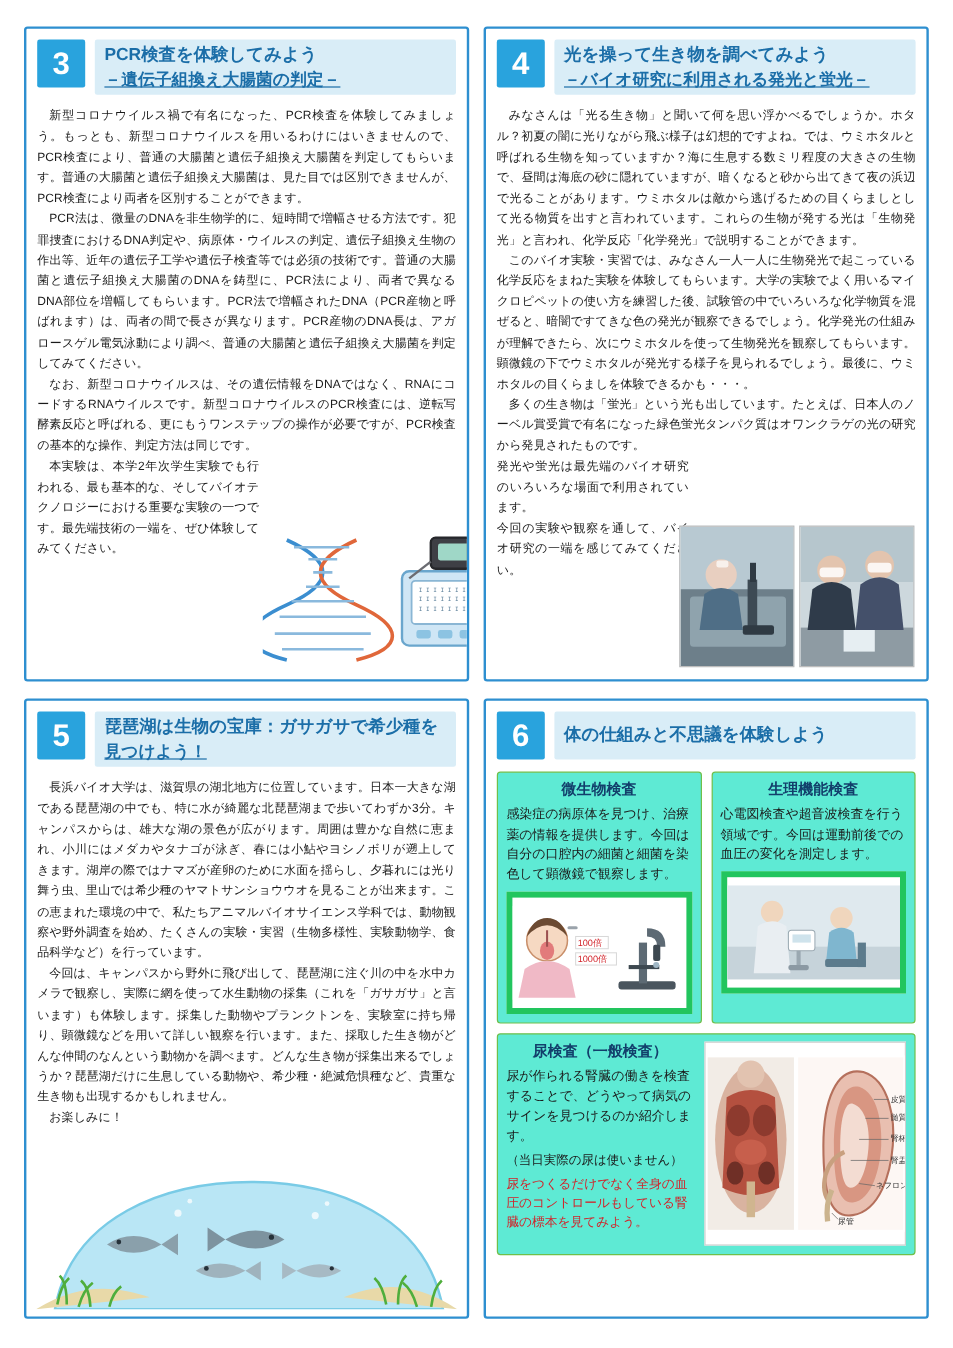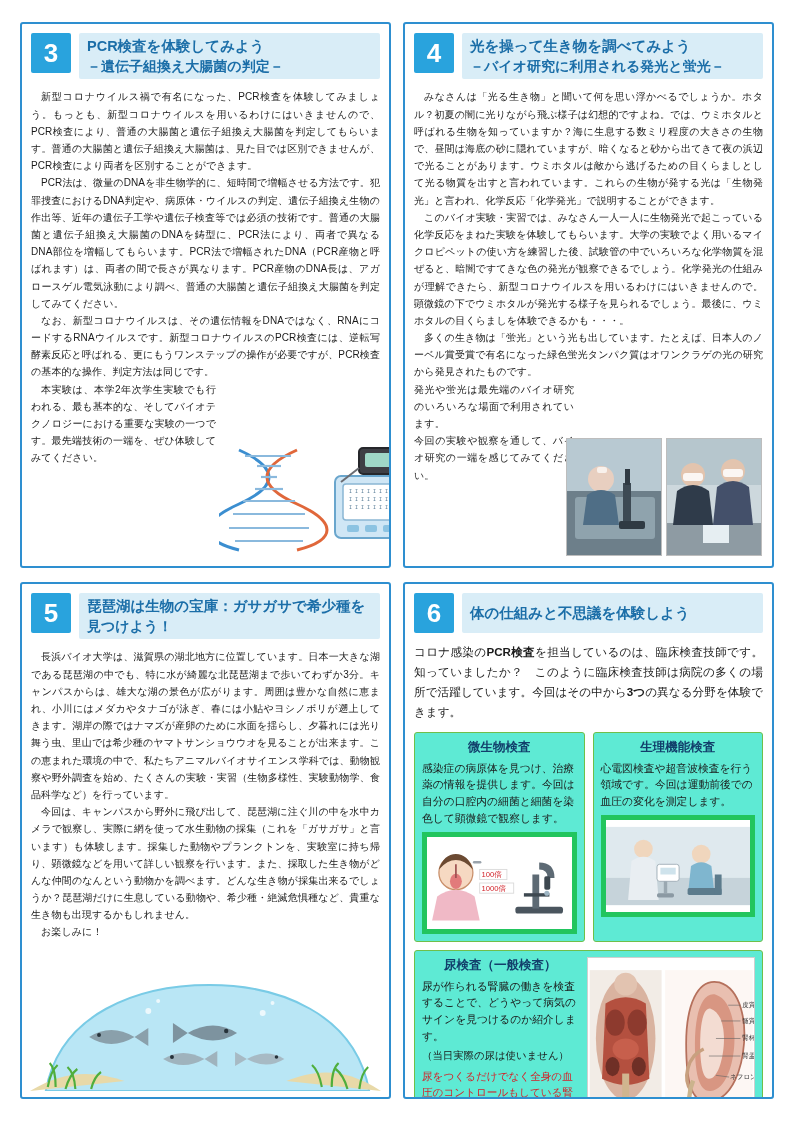--- a/index.html
+++ b/index.html
@@ -50,21 +50,21 @@
     flex:1;
     background:#d9edf7;
     color:#1b6ea8;
     font-weight:bold;
     font-size:14.5px;
     line-height:1.42;
     padding:3px 8px;
     display:flex;flex-direction:column;justify-content:space-between;
     border-radius:2px;
   }
-  .ptitle .sub{font-size:14px;}
+  .ptitle .sub{font-size:14px;text-decoration:underline;}
   .ptitle.single{justify-content:center;}
 
   
   .ptext{
     font-size:10px;
     line-height:1.72;
     text-align:justify;
     margin-top:9px;
     letter-spacing:0.1px;
   }
@@ -181,21 +181,21 @@
   <div class="panel p4">
     <div class="phead">
       <div class="pnum">4</div>
       <div class="ptitle">
         <span>光を操って生き物を調べてみよう</span>
         <span class="sub">－バイオ研究に利用される発光と蛍光－</span>
       </div>
     </div>
     <div class="ptext">
       <p>みなさんは「光る生き物」と聞いて何を思い浮かべるでしょうか。ホタル？初夏の闇に光りながら飛ぶ様子は幻想的ですよね。では、ウミホタルと呼ばれる生物を知っていますか？海に生息する数ミリ程度の大きさの生物で、昼間は海底の砂に隠れていますが、暗くなると砂から出てきて夜の浜辺で光ることがあります。ウミホタルは敵から逃げるための目くらましとして光る物質を出すと言われています。これらの生物が発する光は「生物発光」と言われ、化学反応「化学発光」で説明することができます。</p>
-      <p>このバイオ実験・実習では、みなさん一人一人に生物発光で起こっている化学反応をまねた実験を体験してもらいます。大学の実験でよく用いるマイクロピペットの使い方を練習した後、試験管の中でいろいろな化学物質を混ぜると、暗闇ですてきな色の発光が観察できるでしょう。化学発光の仕組みが理解できたら、新型コロナウイルスを用いるわけにはいきませんので。顕微鏡の下でウミホタルが発光する様子を見られるでしょう。最後に、ウミホタルの目くらましを体験できるかも・・・。</p>
+      <p>このバイオ実験・実習では、みなさん一人一人に生物発光で起こっている化学反応をまねた実験を体験してもらいます。大学の実験でよく用いるマイクロピペットの使い方を練習した後、試験管の中でいろいろな化学物質を混ぜると、暗闇ですてきな色の発光が観察できるでしょう。化学発光の仕組みが理解できたら、次にウミホタルを使って生物発光を観察してもらいます。顕微鏡の下でウミホタルが発光する様子を見られるでしょう。最後に、ウミホタルの目くらましを体験できるかも・・・。</p>
       <p>多くの生き物は「蛍光」という光も出しています。たとえば、日本人のノーベル賞受賞で有名になった緑色蛍光タンパク質はオワンクラゲの光の研究から発見されたものです。</p>
       <p class="ti0" style="width:160px;">発光や蛍光は最先端のバイオ研究のいろいろな場面で利用されています。</p>
       <p class="ti0" style="width:160px;">今回の実験や観察を通して、バイオ研究の一端を感じてみてください。</p>
     </div>
 
     <div class="p4-figs">
       <div class="photo pa">
         <svg viewBox="0 0 96 116" width="96" height="116">
           <rect width="96" height="116" fill="#c9d7de"></rect>
           <rect y="0" width="96" height="52" fill="#b8c9d2"></rect>
@@ -299,23 +299,20 @@
   </div>
 
   <div class="panel p6">
     <div class="phead">
       <div class="pnum">6</div>
       <div class="ptitle single">
         <span>体の仕組みと不思議を体験しよう</span>
       </div>
     </div>
 
-    <div class="p6-lead">
-      <span>コロナ感染の</span><b>PCR検査</b><span>を担当しているのは、臨床検査技師です。知っていましたか？　このように臨床検査技師は病院の多くの場所で活躍しています。今回はその中から</span><b>3つ</b><span>の異なる分野を体験できます。</span>
-    </div>
 
     <div class="p6-grid">
 
       <div class="card">
         <h4>微生物検査</h4>
         <p>感染症の病原体を見つけ、治療薬の情報を提供します。今回は自分の口腔内の細菌と細菌を染色して顕微鏡で観察します。</p>
         <div class="figbox">
           <svg viewBox="0 0 170 92" width="100%" height="92">
             <rect width="170" height="92" fill="#ffffff"></rect>
 

